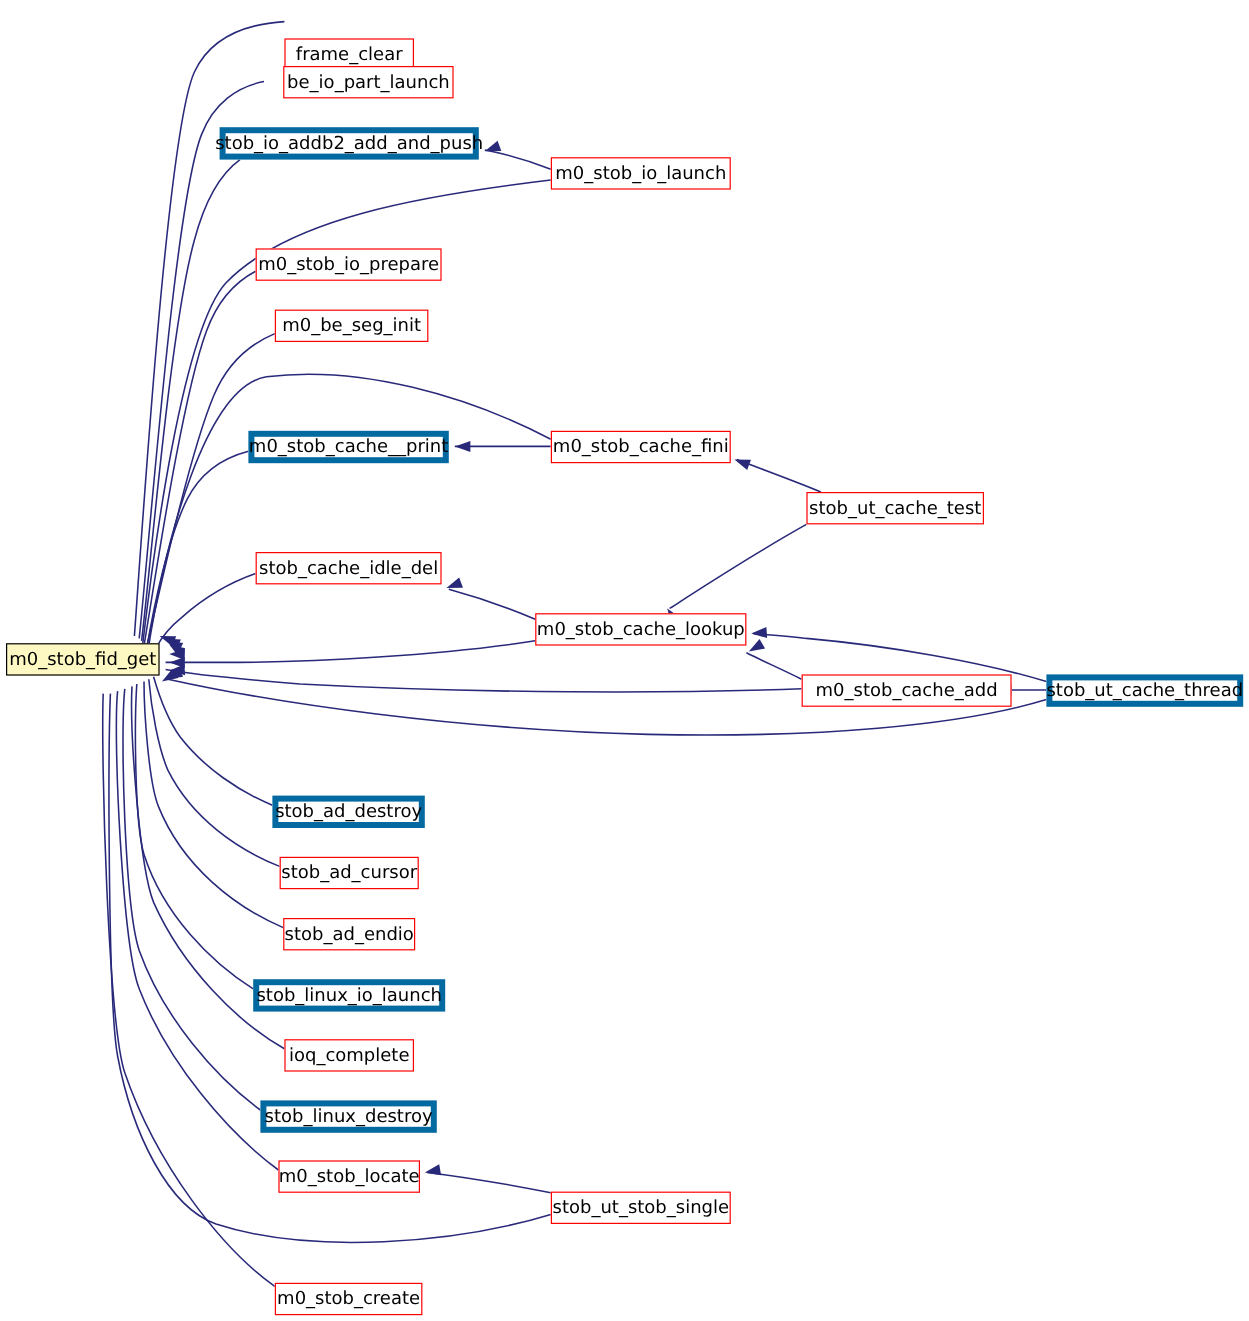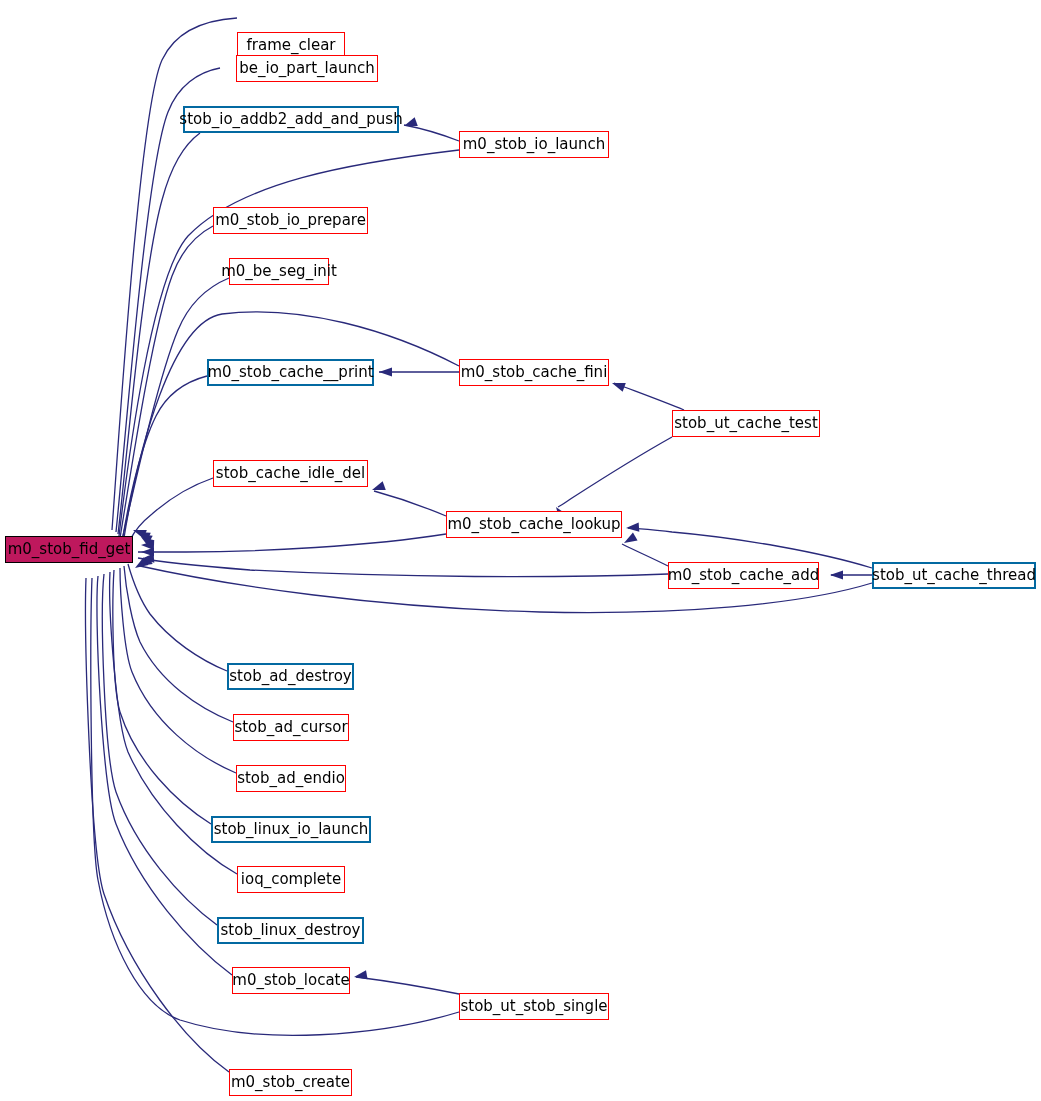--- a/index.html
+++ b/index.html
@@ -34,25 +34,25 @@
     border: 1px solid #ff0000;
     background: #ffffff;
     color: #000000;
     font-size: 15px;
     line-height: 1;
     white-space: nowrap;
     letter-spacing: 0px;
     z-index: 5;
   }
   .node.black {
-    border: 2px solid #0369a1;
+    border: 5px solid #0369a1;
   }
   .node.root {
     border: 1px solid #000000;
-    background: #be185d;
+    background: #fef9c3;
   }
   .node-label {
     padding: 0 9px;
     pointer-events: none;
   }
 </style>
 </head>
 <body>
 
 <div id="graph-canvas">
@@ -124,39 +124,39 @@
       </div>
       <div class="node black" style="left: 183px; top: 106px; width: 216px;">
         <span class="node-label">stob_io_addb2_add_and_push</span>
       </div>
       <div class="node" style="left: 459px; top: 131px; width: 150px;">
         <span class="node-label">m0_stob_io_launch</span>
       </div>
       <div class="node" style="left: 213px; top: 207px; width: 155px;">
         <span class="node-label">m0_stob_io_prepare</span>
       </div>
-      <div class="node" style="left: 229px; top: 258px; width: 100px;">
+      <div class="node" style="left: 229px; top: 258px; width: 128px;">
         <span class="node-label">m0_be_seg_init</span>
       </div>
       <div class="node black" style="left: 207px; top: 359px; width: 167px; text-align: right;">
         <span class="node-label">m0_stob_cache__print</span>
       </div>
       <div class="node" style="left: 459px; top: 359px; width: 150px;">
         <span class="node-label">m0_stob_cache_fini</span>
       </div>
       <div class="node" style="left: 672px; top: 410px; width: 148px;">
         <span class="node-label">stob_ut_cache_test</span>
       </div>
       <div class="node" style="left: 213px; top: 460px; width: 155px;">
         <span class="node-label">stob_cache_idle_del</span>
       </div>
       <div class="node" style="left: 446px; top: 511px; width: 176px;">
         <span class="node-label">m0_stob_cache_lookup</span>
       </div>
-      <div class="node" style="left: 668px; top: 562px; width: 151px;">
+      <div class="node" style="left: 668px; top: 562px; width: 175px;">
         <span class="node-label">m0_stob_cache_add</span>
       </div>
       <div class="node black" style="left: 872px; top: 562px; width: 164px;">
         <span class="node-label">stob_ut_cache_thread</span>
       </div>
       <div class="node black" style="left: 227px; top: 663px; width: 127px; align-items: center;">
         <span class="node-label">stob_ad_destroy</span>
       </div>
       <div class="node" style="left: 233px; top: 714px; width: 116px;">
         <span class="node-label">stob_ad_cursor</span>

